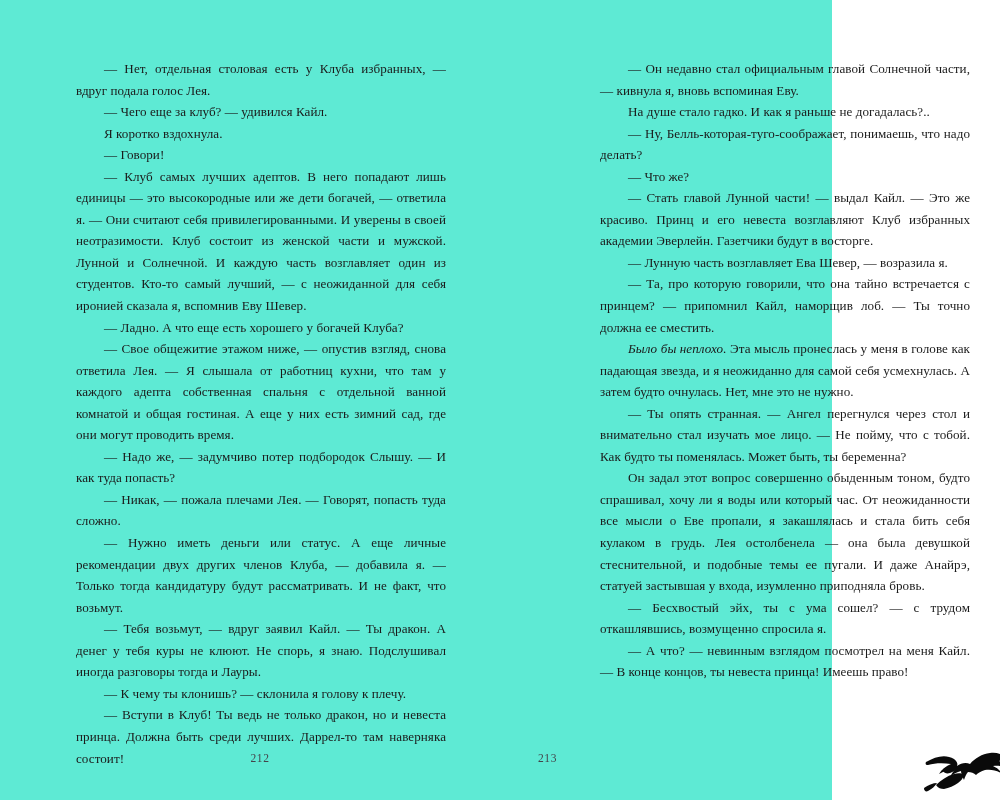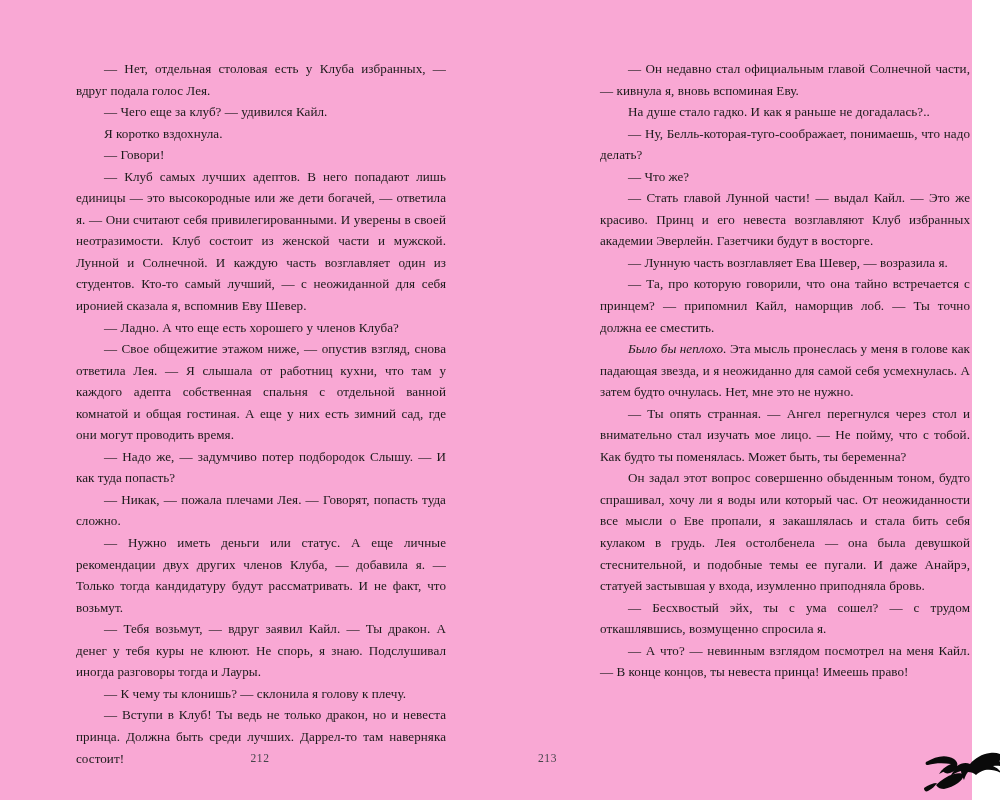--- a/index.html
+++ b/index.html
@@ -11,23 +11,23 @@
   body {
     width: 1000px;
     height: 800px;
     overflow: hidden;
     font-family: "Liberation Serif", "DejaVu Serif", serif;
     color: #1a1a1a;
   }
 
   .spread {
     position: relative;
-    width: 972px;
+    width: 832px;
     height: 800px;
-    background: #f9a8d4;
+    background: #5eead4;
   }
 
   .page {
     position: absolute;
     top: 0;
     height: 800px;
   }
   .page-left  { left: 0;   width: 500px; }
   .page-right { left: 524px; width: 500px; }
 
@@ -81,21 +81,21 @@
 
 <div class="spread">
 
   <div class="page page-left">
     <div class="textblock">
       <p>— Нет, отдельная столовая есть у Клуба избранных, — вдруг подала голос Лея.</p>
       <p>— Чего еще за клуб? — удивился Кайл.</p>
       <p>Я коротко вздохнула.</p>
       <p>— Говори!</p>
       <p>— Клуб самых лучших адептов. В него попадают лишь единицы — это высокородные или же дети богачей, — ответила я. — Они считают себя привилегированными. И уверены в своей неотразимости. Клуб состоит из женской части и мужской. Лунной и Солнечной. И каждую часть возглавляет один из студентов. Кто-то самый лучший, — с неожиданной для себя иронией сказала я, вспомнив Еву Шевер.</p>
-      <p>— Ладно. А что еще есть хорошего у членов Клуба?</p>
+      <p>— Ладно. А что еще есть хорошего у богачей Клуба?</p>
       <p>— Свое общежитие этажом ниже, — опустив взгляд, снова ответила Лея. — Я слышала от работниц кухни, что там у каждого адепта собственная спальня с отдельной ванной комнатой и общая гостиная. А еще у них есть зимний сад, где они могут проводить время.</p>
       <p>— Надо же, — задумчиво потер подбородок Слышу. — И как туда попасть?</p>
       <p>— Никак, — пожала плечами Лея. — Говорят, попасть туда сложно.</p>
       <p>— Нужно иметь деньги или статус. А еще личные рекомендации двух других членов Клуба, — добавила я. — Только тогда кандидатуру будут рассматривать. И не факт, что возьмут.</p>
       <p>— Тебя возьмут, — вдруг заявил Кайл. — Ты дракон. А денег у тебя куры не клюют. Не спорь, я знаю. Подслушивал иногда разговоры тогда и Лауры.</p>
       <p>— К чему ты клонишь? — склонила я голову к плечу.</p>
       <p>— Вступи в Клуб! Ты ведь не только дракон, но и невеста принца. Должна быть среди лучших. Даррел-то там наверняка состоит!</p>
     </div>
     <div class="folio">212</div>
   </div>

